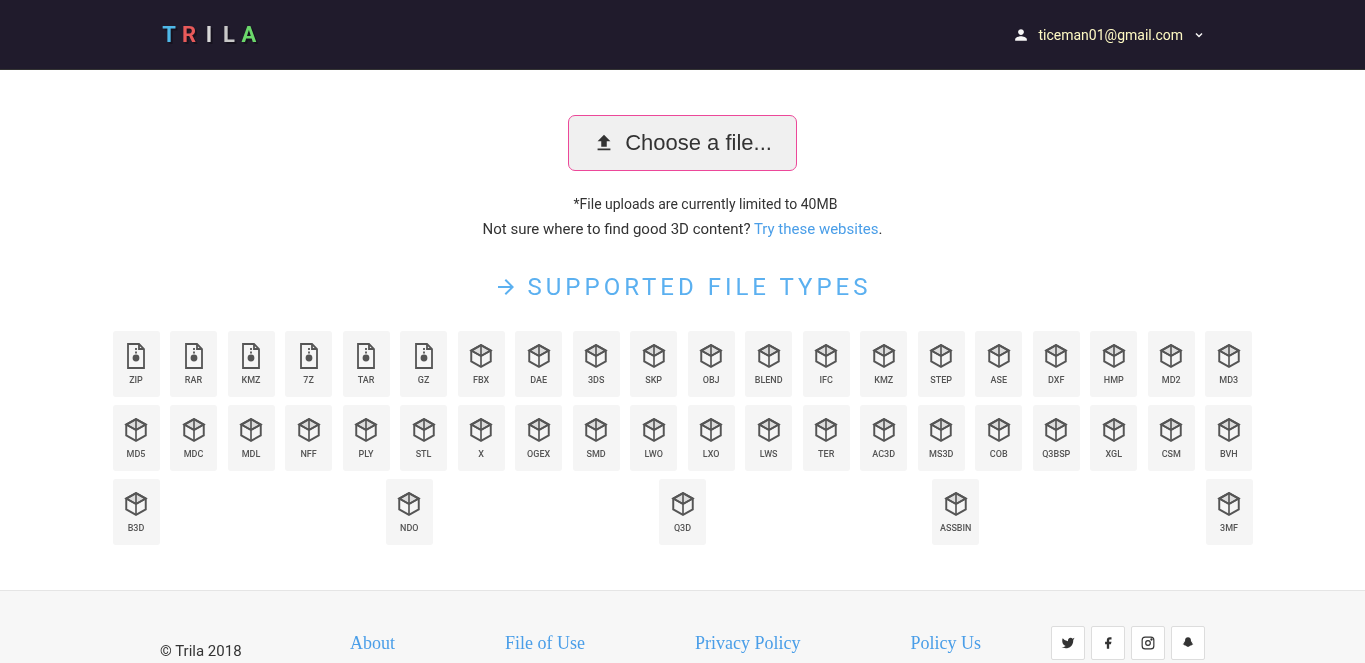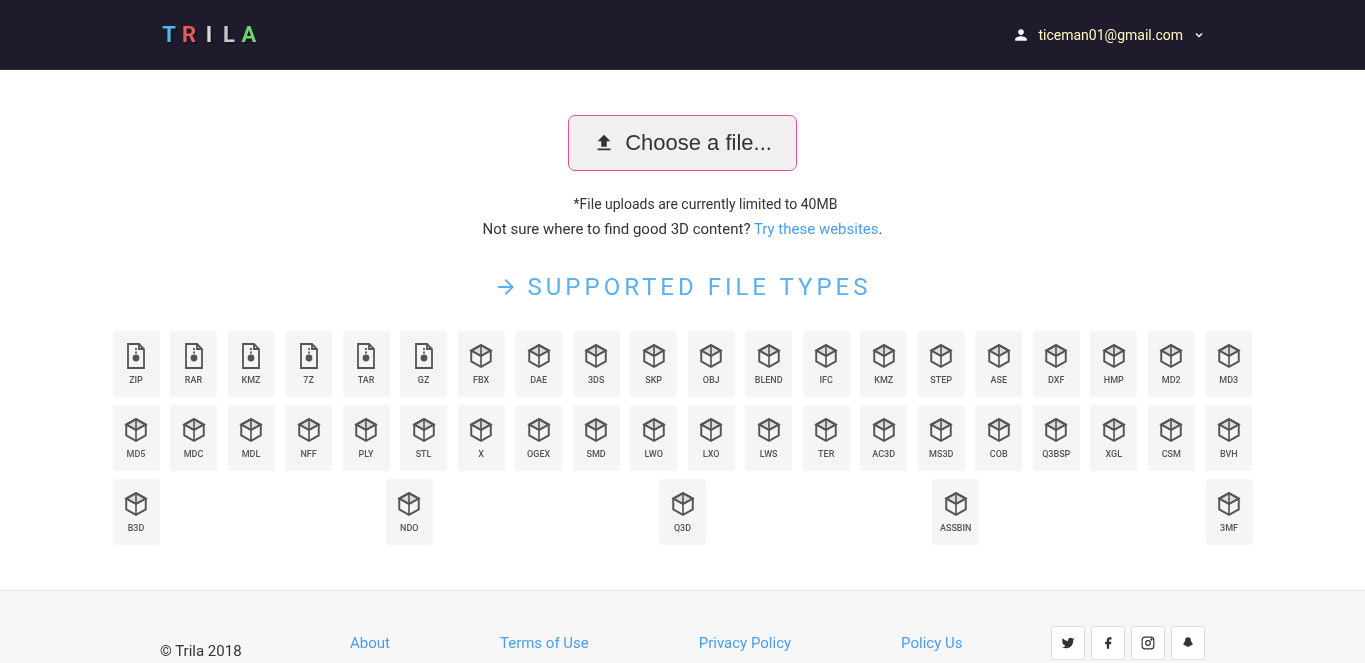--- a/index.html
+++ b/index.html
@@ -148,21 +148,22 @@
     .footer-links {
       display: flex;
       gap: 110px;
       flex: 1;
       justify-content: flex-start;
       padding-left: 10px;
     }
     .footer-links a {
       color: #4a9ee8;
       text-decoration: none;
-      font-size: 15px;
+      font-size: 18px;
+      font-family: Liberation Serif, serif;
     }
     .social-icons {
       display: flex;
       gap: 6px;
     }
     .social-btn {
       width: 34px;
       height: 34px;
       border: 1px solid #ddd;
       background: #fff;
@@ -674,21 +675,21 @@
         </div>
         <div class="type-label">3MF</div>
       </div>
     </div>
 </div>
 
 <div class="footer">
   <div class="footer-left">© Trila 2018</div>
   <div class="footer-links" id="footer-links">
       <a href="#">About</a>
-      <a href="#">Terms of Use</a>
+      <a href="#">File of Use</a>
       <a href="#">Privacy Policy</a>
       <a href="#">Policy Us</a>
     </div>
   <div class="social-icons" id="social-icons">
       <div class="social-btn">
         <span>
           <svg width="14" height="14" viewBox="0 0 24 24" fill="#333">
             <path d="M23 3a10.9 10.9 0 0 1-3.14 1.53A4.48 4.48 0 0 0 12 8v1A10.66 10.66 0 0 1 3 4s-4 9 5 13a11.64 11.64 0 0 1-7 2c9 5 20 0 20-11.5a4.5 4.5 0 0 0-.08-.83A7.72 7.72 0 0 0 23 3z"></path>
           </svg>
         </span>

